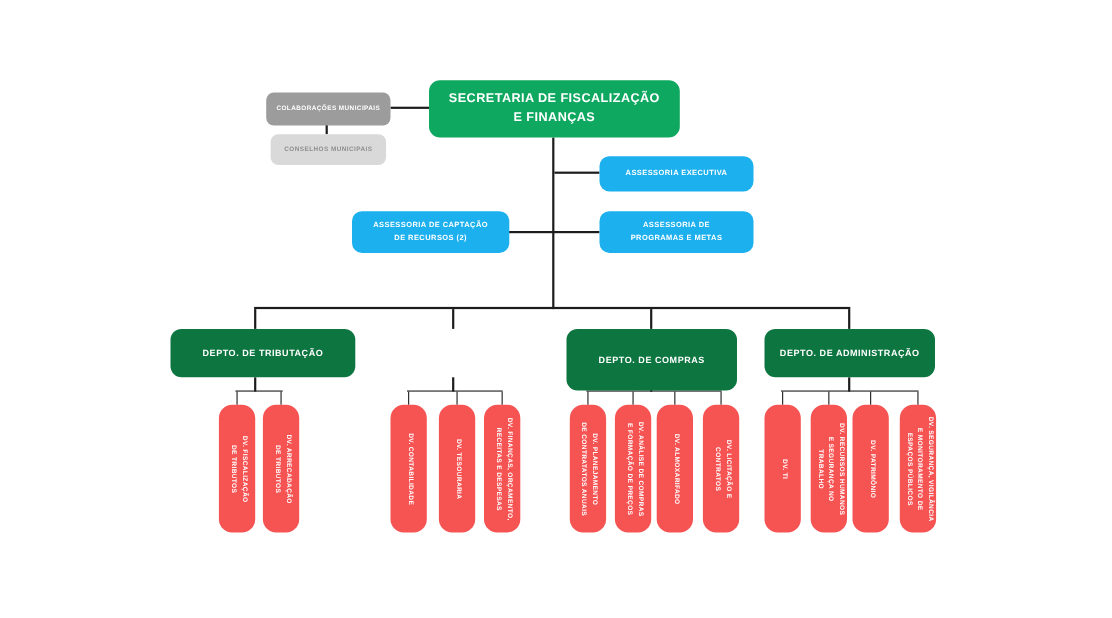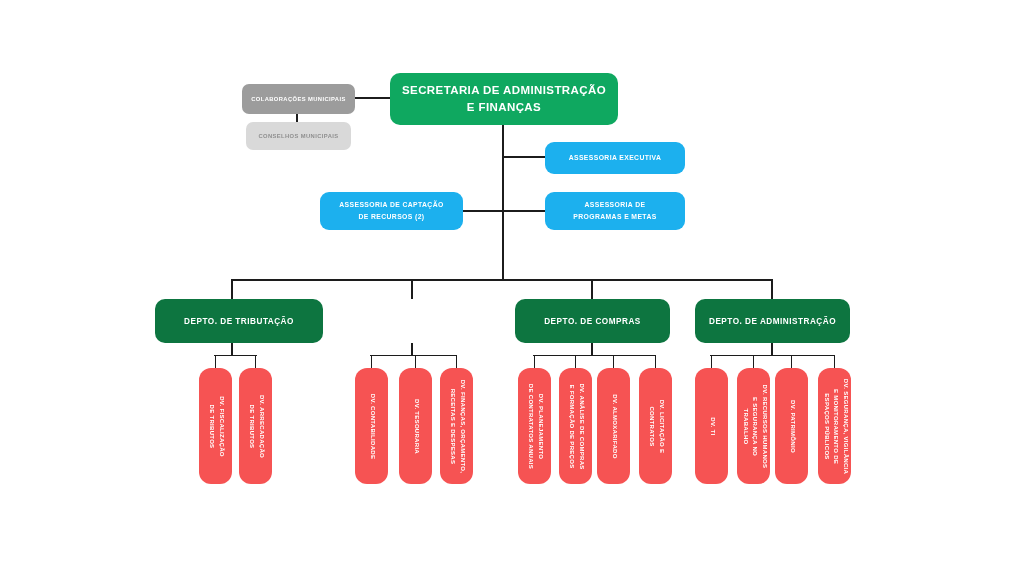--- a/index.html
+++ b/index.html
@@ -61,21 +61,21 @@
   <div class="ln thin v" style="left:654.5px;top:356px;height:12px"></div>
 
   <div class="ln thin v" style="left:771px;top:343px;height:13px"></div>
   <div class="ln thin h" style="left:710px;top:354.5px;width:125px"></div>
   <div class="ln thin v" style="left:710.5px;top:356px;height:12px"></div>
   <div class="ln thin v" style="left:752.5px;top:356px;height:12px"></div>
   <div class="ln thin v" style="left:790.5px;top:356px;height:12px"></div>
   <div class="ln thin v" style="left:833.5px;top:356px;height:12px"></div>
 
   <div class="node root-box" style="left:390px;top:73px;width:228px;height:52px">
-    <span>SECRETARIA DE ADMINISTRAÇÃO
+    <span>SECRETARIA DE FISCALIZAÇÃO
 E FINANÇAS</span>
   </div>
 
   <div class="node gray-dark-box" style="left:242px;top:84px;width:113px;height:30px">
     <span>COLABORAÇÕES MUNICIPAIS</span>
   </div>
 
   <div class="node gray-light-box" style="left:246px;top:122px;width:105px;height:28px">
     <span>CONSELHOS MUNICIPAIS</span>
   </div>
@@ -90,21 +90,21 @@
   </div>
 
   <div class="node blue-box" style="left:545px;top:192px;width:140px;height:38px">
     <span>ASSESSORIA DE
 PROGRAMAS E METAS</span>
   </div>
 
   <div class="node dept-box" style="left:155px;top:299px;width:168px;height:44px">
     <span>DEPTO. DE TRIBUTAÇÃO</span>
   </div>
-  <div class="node dept-box" style="left:515px;top:299px;width:155px;height:44px">
+  <div class="node dept-box" style="left:515px;top:299px;width:155px;height:56px">
     <span>DEPTO. DE COMPRAS</span>
   </div>
   <div class="node dept-box" style="left:695px;top:299px;width:155px;height:44px">
     <span>DEPTO. DE ADMINISTRAÇÃO</span>
   </div>
 
   <div class="division" style="left:199px">
     <span class="rot">DV. FISCALIZAÇÃO
 DE TRIBUTOS</span>
   </div>

